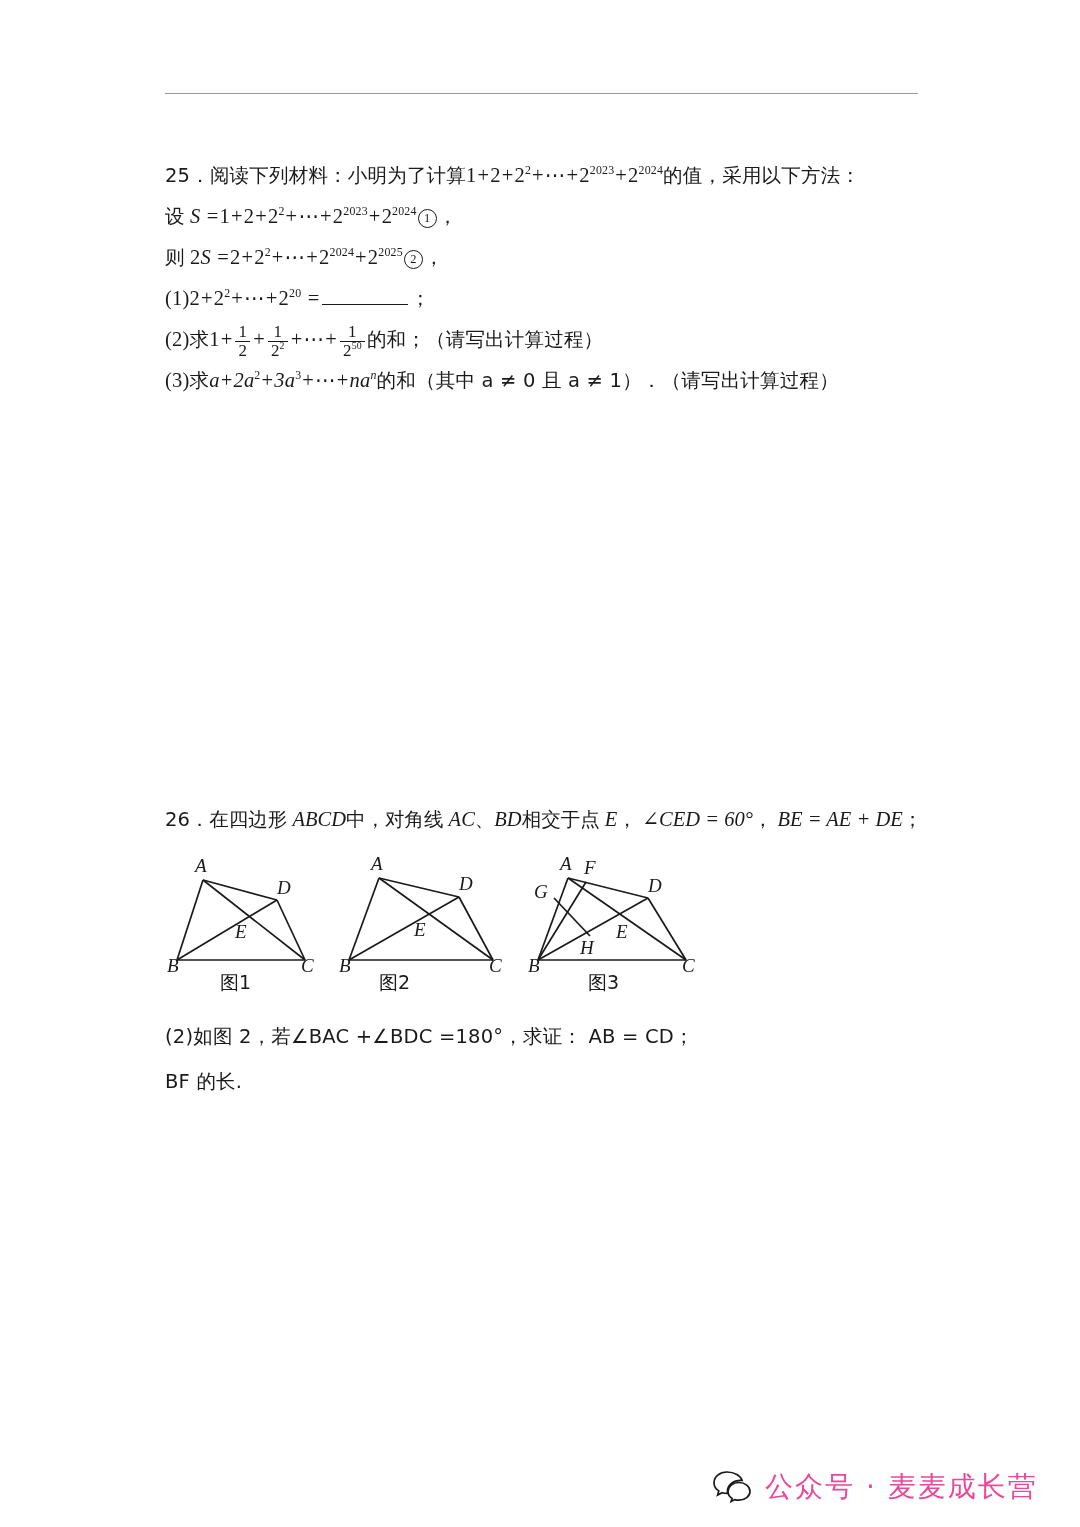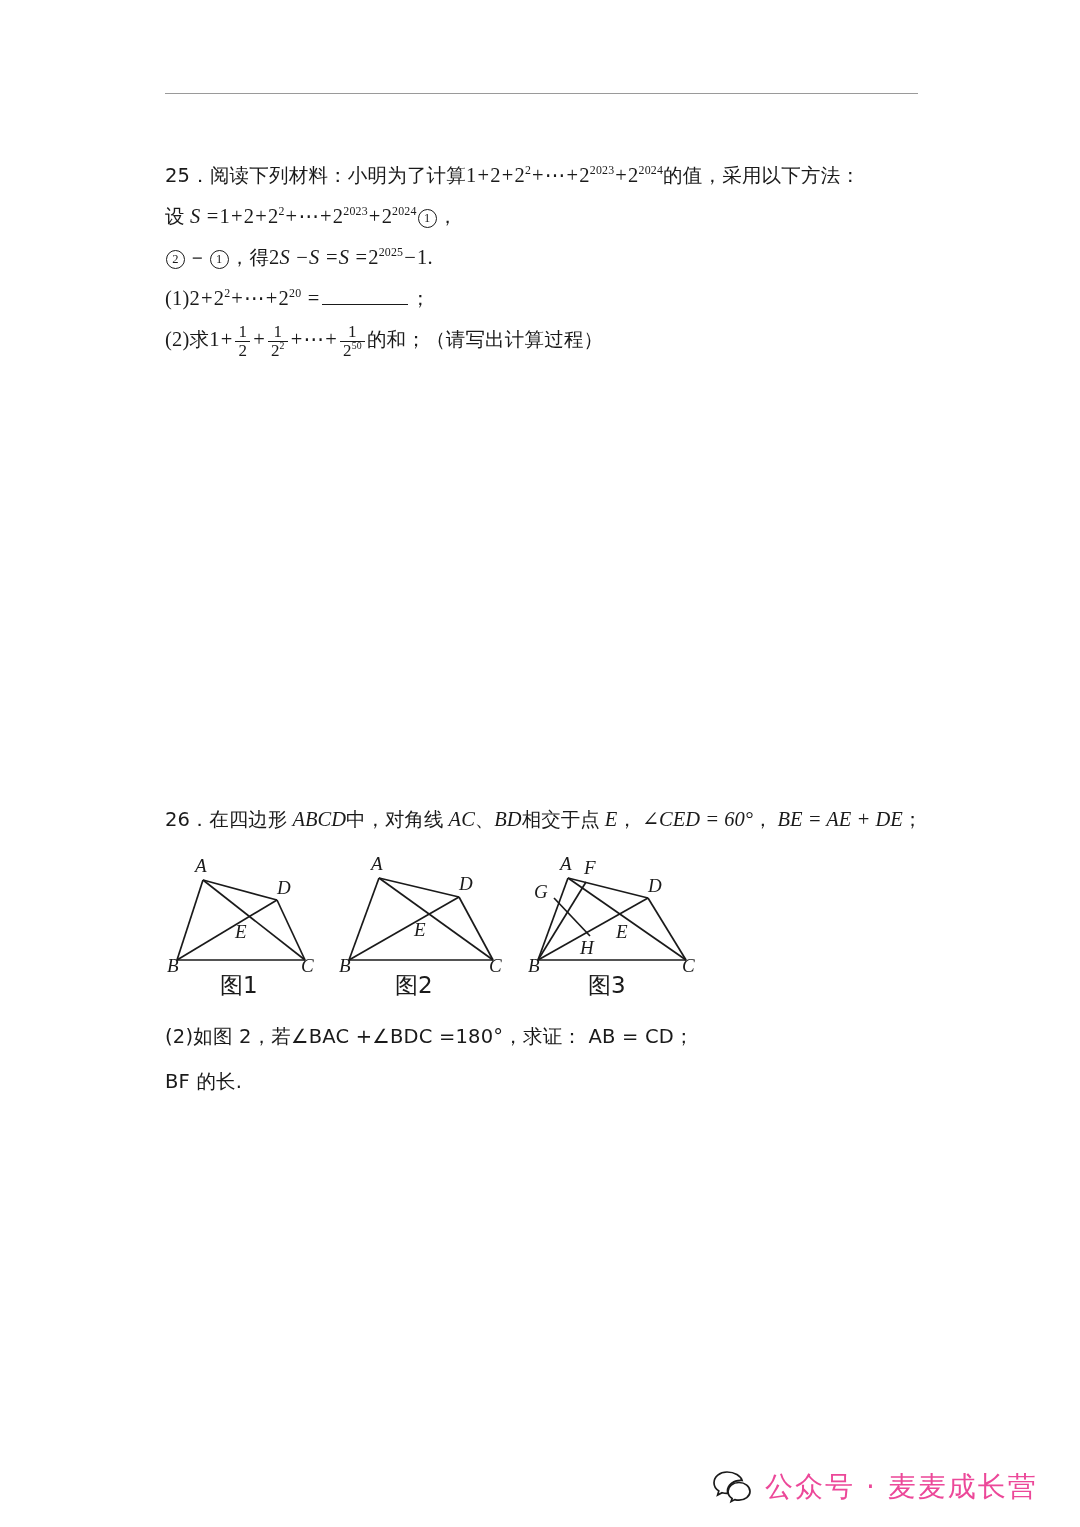--- a/index.html
+++ b/index.html
@@ -126,27 +126,27 @@
   .figure {
     position: absolute;
     top: 0;
   }
   .fig1 { left: 0px; }
   .fig2 { left: 172px; }
   .fig3 { left: 363px; }
   .figcap {
     position: absolute;
     top: 118px;
-    font-size: 23px;
+    font-size: 19px;
     font-family: "DejaVu Sans", "Liberation Sans", sans-serif;
     color: #1a1a1a;
     white-space: nowrap;
   }
   .fig1 .figcap { left: 55px; }
-  .fig2 .figcap { left: 58px; }
+  .fig2 .figcap { left: 42px; }
   .fig3 .figcap { left: 60px; }
 
   svg text {
     font-family: "Liberation Serif", "DejaVu Serif", serif;
     font-style: italic;
     font-size: 19px;
     fill: #1a1a1a;
   }
   svg line, svg polyline, svg path {
     stroke: #1a1a1a;
@@ -199,34 +199,37 @@
   <div class="content">
 
     <div class="qline">
       <span class="cn">25．</span><span class="cn">阅读下列材料：小明为了计算</span><span class="mathup">1<span class="op">+</span>2<span class="op">+</span>2<sup class="exp">2</sup><span class="op">+</span>⋯<span class="op">+</span>2<sup class="exp">2023</sup><span class="op">+</span>2<sup class="exp">2024</sup></span><span class="cn">的值，采用以下方法：</span>
     </div>
 
     <div class="qline">
       <span class="cn">设</span>&nbsp;<span class="math">S</span> <span class="mathup"><span class="op">=</span>1<span class="op">+</span>2<span class="op">+</span>2<sup class="exp">2</sup><span class="op">+</span>⋯<span class="op">+</span>2<sup class="exp">2023</sup><span class="op">+</span>2<sup class="exp">2024</sup></span><span class="circnum">1</span><span class="cn">，</span>
     </div>
 
-
-    <div class="qline">
-      <span class="circnum">2</span><span class="op mathup">－</span><span class="circnum">1</span><span class="cn">，</span><span class="cn">得</span><span class="mathup">2<span class="math">S</span> <span class="op">−</span><span class="math">S</span> <span class="op">=</span><span class="math">S</span> <span class="op">=</span>2<sup class="exp">2025</sup><span class="op">−</span>1.</span>
-    </div>
+    <div class="qline">
+      <span class="cn">则</span>&nbsp;<span class="mathup">2<span class="math">S</span> <span class="op">=</span>2<span class="op">+</span>2<sup class="exp">2</sup><span class="op">+</span>⋯<span class="op">+</span>2<sup class="exp">2024</sup><span class="op">+</span>2<sup class="exp">2025</sup></span><span class="circnum">2</span><span class="cn">，</span>
+    </div>
+
 
 
     <div class="qline">
       <span class="mathup">(1)</span><span class="mathup">2<span class="op">+</span>2<sup class="exp">2</sup><span class="op">+</span>⋯<span class="op">+</span>2<sup class="exp">20</sup> <span class="op">=</span></span><span class="blankline"></span><span class="cn">；</span>
     </div>
 
     <div class="qline">
       <span class="mathup">(2)</span><span class="cn">求</span><span class="mathup">1<span class="op">+</span><span class="frac"><span class="n">1</span><span class="d">2</span></span><span class="op">+</span><span class="frac"><span class="n">1</span><span class="d">2<sup class="exp">2</sup></span></span><span class="op">+</span>⋯<span class="op">+</span><span class="frac"><span class="n">1</span><span class="d">2<sup class="exp">50</sup></span></span></span><span class="cn">的和；（请写出计算过程）</span>
     </div>
 
+    <div class="qline">
+      <span class="mathup">(3)</span><span class="cn">求</span><span class="math">a<span class="op">+</span>2a<sup class="exp">2</sup><span class="op">+</span>3a<sup class="exp">3</sup><span class="op">+</span><span class="num">⋯</span><span class="op">+</span>na<sup class="expit">n</sup></span><span class="cn">的和（其中 a ≠ 0 且 a ≠ 1）．（请写出计算过程）</span>
+    </div>
 
   </div>
 
   <div class="q26head">
     <span class="cn">26．</span><span class="cn">在四边形</span>&nbsp;<span class="math">ABCD</span><span class="cn">中，对角线</span>&nbsp;<span class="math">AC</span><span class="cn">、</span><span class="math">BD</span><span class="cn">相交于点</span>&nbsp;<span class="math">E</span><span class="cn">，</span>&nbsp;<span class="math">∠CED = 60°</span><span class="cn">，</span>&nbsp;<span class="math">BE = AE + DE</span><span class="cn">；</span>
   </div>
 
   <div class="figures">
 
     <div class="figure fig1">

